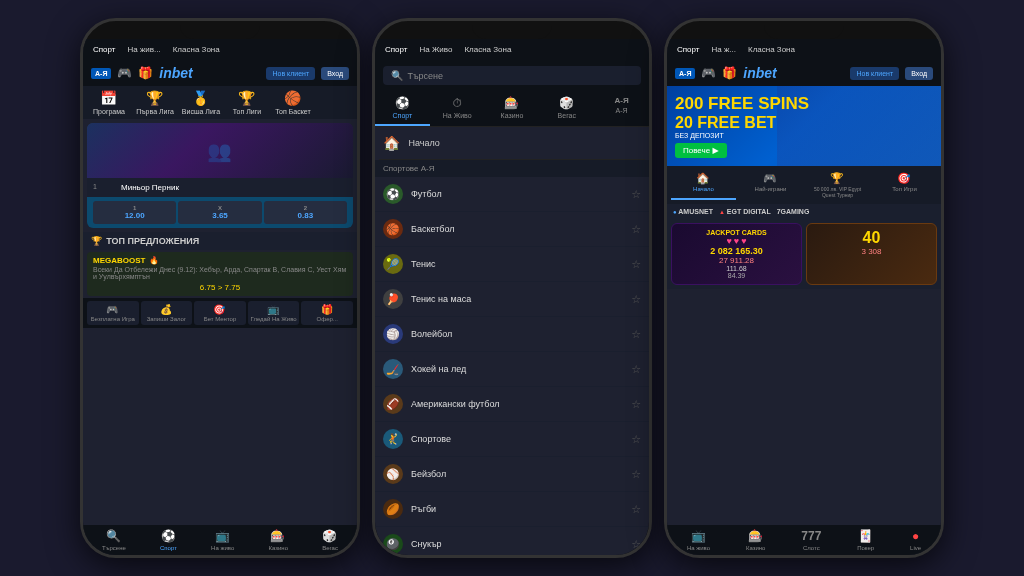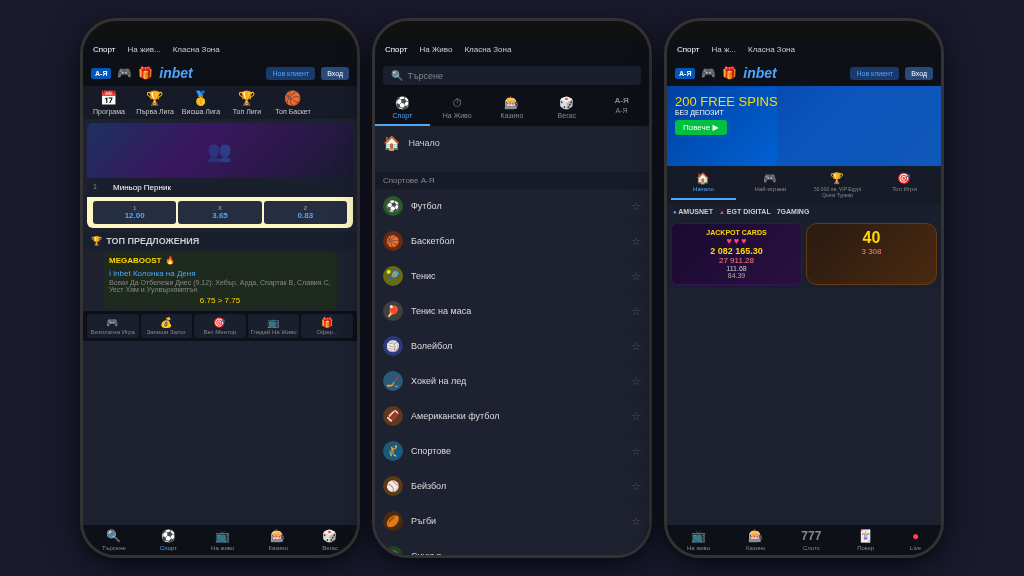--- a/index.html
+++ b/index.html
@@ -171,35 +171,35 @@
       position: relative;
       z-index: 1;
     }
     .match-teams {
       padding: 4px 6px;
       background: #1a1f2e;
     }
     .match-team {
       display: flex;
       align-items: flex-start;
-      gap: 12px;
+      gap: 20px;
       font-size: 8px;
       color: #fff;
       padding: 1px 0;
     }
     .match-team-num {
       color: #888;
       font-size: 7px;
       width: 8px;
     }
     .match-odds {
       display: flex;
       gap: 2px;
       padding: 4px 6px;
-      background: #fef9c3;
+      background: #0c4a6e;
     }
     .odd-btn {
       flex: 1;
       background: #252d40;
       border-radius: 3px;
       padding: 4px 2px;
       text-align: center;
       font-size: 8px;
       color: #4da6ff;
       font-weight: bold;
@@ -216,21 +216,21 @@
       align-items: center;
       gap: 4px;
       padding: 4px 8px;
       font-size: 9px;
       color: #ccc;
       font-weight: bold;
       background: #1a1f2e;
     }
     .megaboost-box {
       background: #1e2a1e;
-      margin: 2px 20px;
+      margin: 2px 4px;
       border-radius: 4px;
       padding: 4px 6px;
     }
     .megaboost-label {
       color: #ffd700;
       font-size: 8px;
       font-weight: bold;
       display: flex;
       align-items: center;
       gap: 4px;
@@ -318,21 +318,20 @@
       border-bottom: 2px solid #4da6ff;
     }
     .menu-tab-icon {
       font-size: 12px;
     }
     .menu-section {
       padding: 4px 8px;
       font-size: 8px;
       color: #888;
       background: #161b27;
-      margin-top: 12px;
     }
     .menu-item {
       display: flex;
       align-items: center;
       padding: 7px 8px;
       border-bottom: 1px solid #1a1f2e;
       gap: 8px;
     }
     .menu-item-icon {
       width: 20px;
@@ -380,22 +379,22 @@
       position: absolute;
       right: 0;
       top: 0;
       bottom: 0;
       width: 60%;
       background: linear-gradient(135deg, #1040a0 0%, #2060c0 100%);
       opacity: 0.5;
     }
     .promo-title {
       color: #ffd700;
-      font-size: 13px;
-      font-weight: normal;
+      font-size: 17px;
+      font-weight: bold;
       position: relative;
       z-index: 1;
     }
     .promo-num {
       color: #ffd700;
       font-size: 16px;
       font-weight: bold;
       position: relative;
       z-index: 1;
     }
@@ -614,25 +613,20 @@
 
       <div class="section-header">
         <span>🏆</span>
         <span>ТОП ПРЕДЛОЖЕНИЯ</span>
       </div>
       <div class="megaboost-box">
         <div class="megaboost-label">
           <span>MEGABOOST</span>
           <span>🔥</span>
         </div>
-        <div class="megaboost-title">
-          <span>ℹ</span>
-          <span>inbet</span>
-          <span>Колонка на Деня</span>
-        </div>
         <div class="megaboost-sub">Всеки Да Отбележи Днес (9.12): Хебър, Арда, Спартак В, Славия С, Уест Хям и Уулвърхямптън</div>
         <div class="megaboost-odds">6.75 &gt; 7.75</div>
       </div>
 
       <div class="bottom-action-bar">
         <div class="action-btn">
           <span class="action-btn-icon">🎮</span>
           <span>Безплатна Игра</span>
         </div>
         <div class="action-btn">
@@ -802,20 +796,23 @@
         <span class="header-icon">🎮</span>
         <span class="header-icon">🎁</span>
         <span class="logo-text">inbet</span>
         <div class="header-btn">Нов клиент</div>
         <div class="header-btn2">Вход</div>
       </div>
 
       <div class="promo-banner">
         <div class="promo-banner-bg"></div>
         <div class="promo-title">200 FREE SPINS</div>
+        <div style="display:flex;align-items:center;gap:4px;position:relative;z-index:1;">
+          <div class="promo-num">20 FREE BET</div>
+        </div>
         <div class="promo-desc">БЕЗ ДЕПОЗИТ</div>
         <div class="promo-btn">Повече ▶</div>
       </div>
 
       <div class="casino-nav">
         <div class="casino-nav-item active">
           <span class="casino-nav-icon">🏠</span>
           <span>Начало</span>
         </div>
         <div class="casino-nav-item">
@@ -853,21 +850,21 @@
             <div style="display:flex;align-items:center;justify-content:center;gap:2px;">
               <span style="color:#ff4488;font-size:9px;">♥</span>
               <span style="color:#ff4488;font-size:9px;">♥</span>
               <span style="color:#ff4488;font-size:9px;">♥</span>
             </div>
             <div class="jackpot-amount">2 082 165.30</div>
             <div class="jackpot-amount2">27 911.28</div>
             <div class="jackpot-amount3">111.68</div>
             <div class="jackpot-amount4">84.39</div>
           </div>
-          <div class="jackpot-card" style="background:linear-gradient(135deg,#2a1a10 0%,#4a2a10 100%);border-color:#6a3a10;border-radius:11px;">
+          <div class="jackpot-card" style="background:linear-gradient(135deg,#2a1a10 0%,#4a2a10 100%);border-color:#6a3a10;">
             <div class="jackpot-amount" style="font-size:16px;">40</div>
             <div class="jackpot-amount2">3 308</div>
           </div>
         </div>
       </div>
 
       <div class="bottom-nav" style="margin-top:auto;">
         <div class="bottom-nav-item">
           <span class="bottom-nav-icon">📺</span>
           <span>На живо</span>

